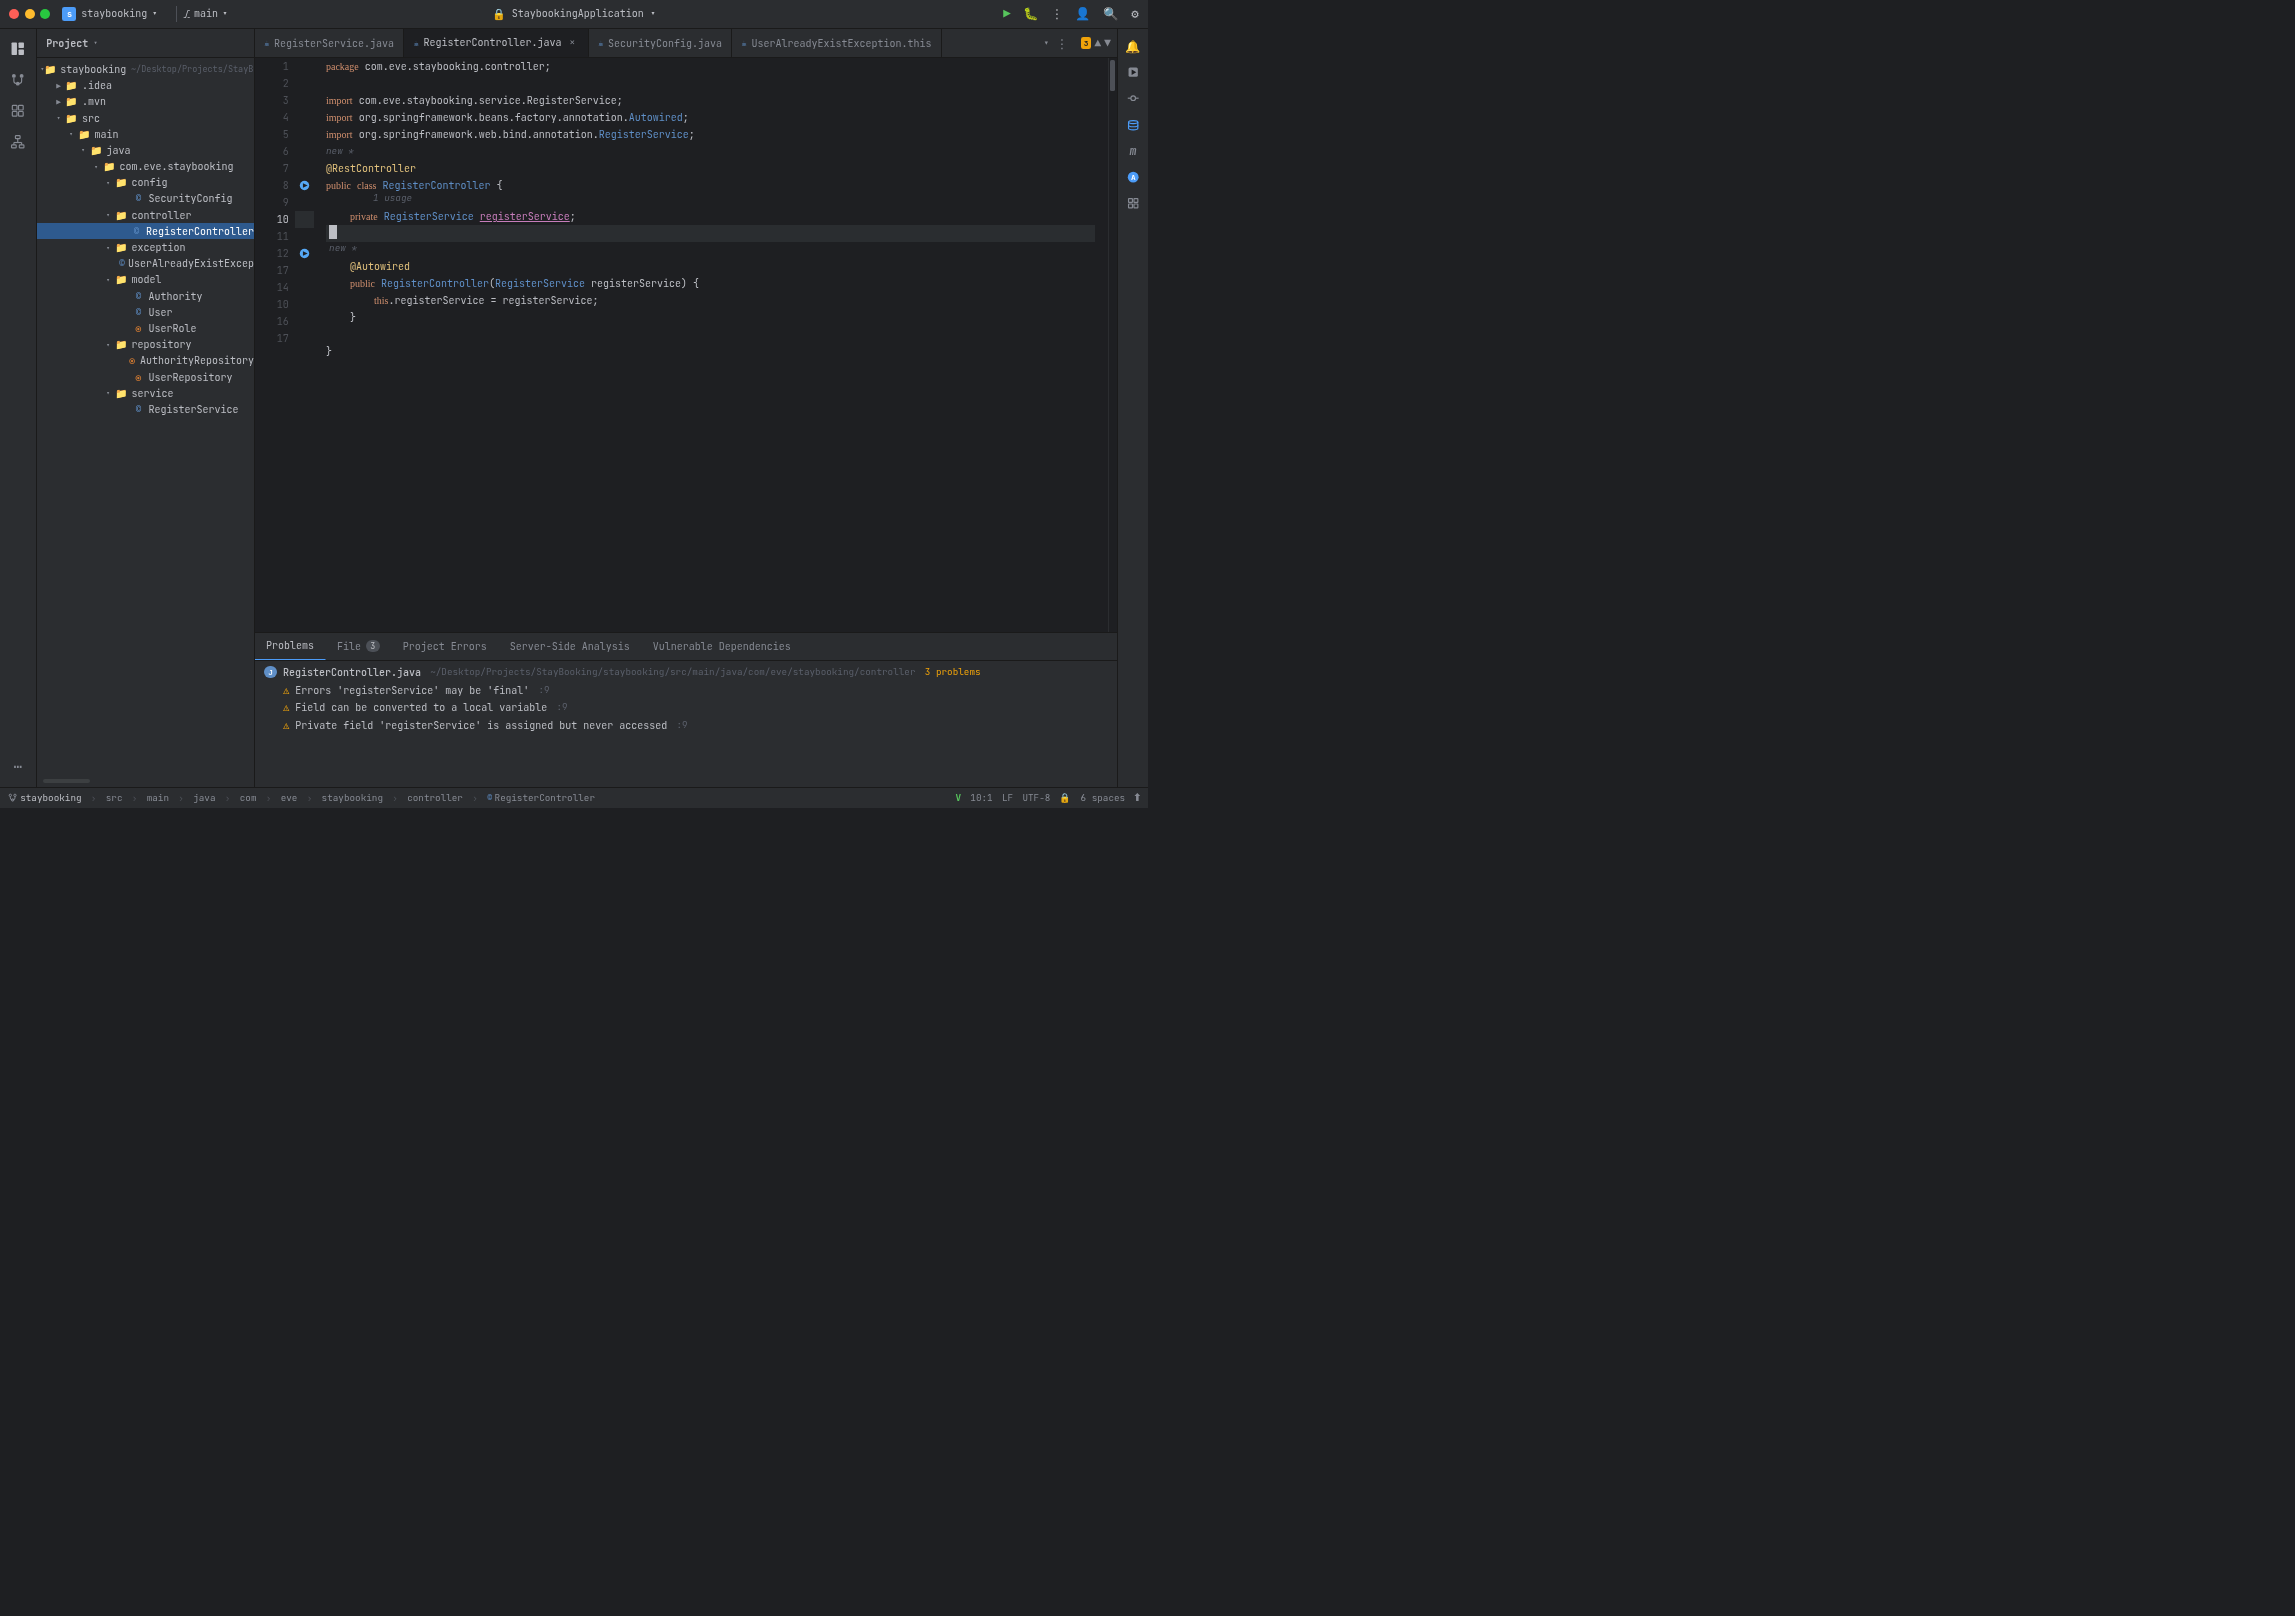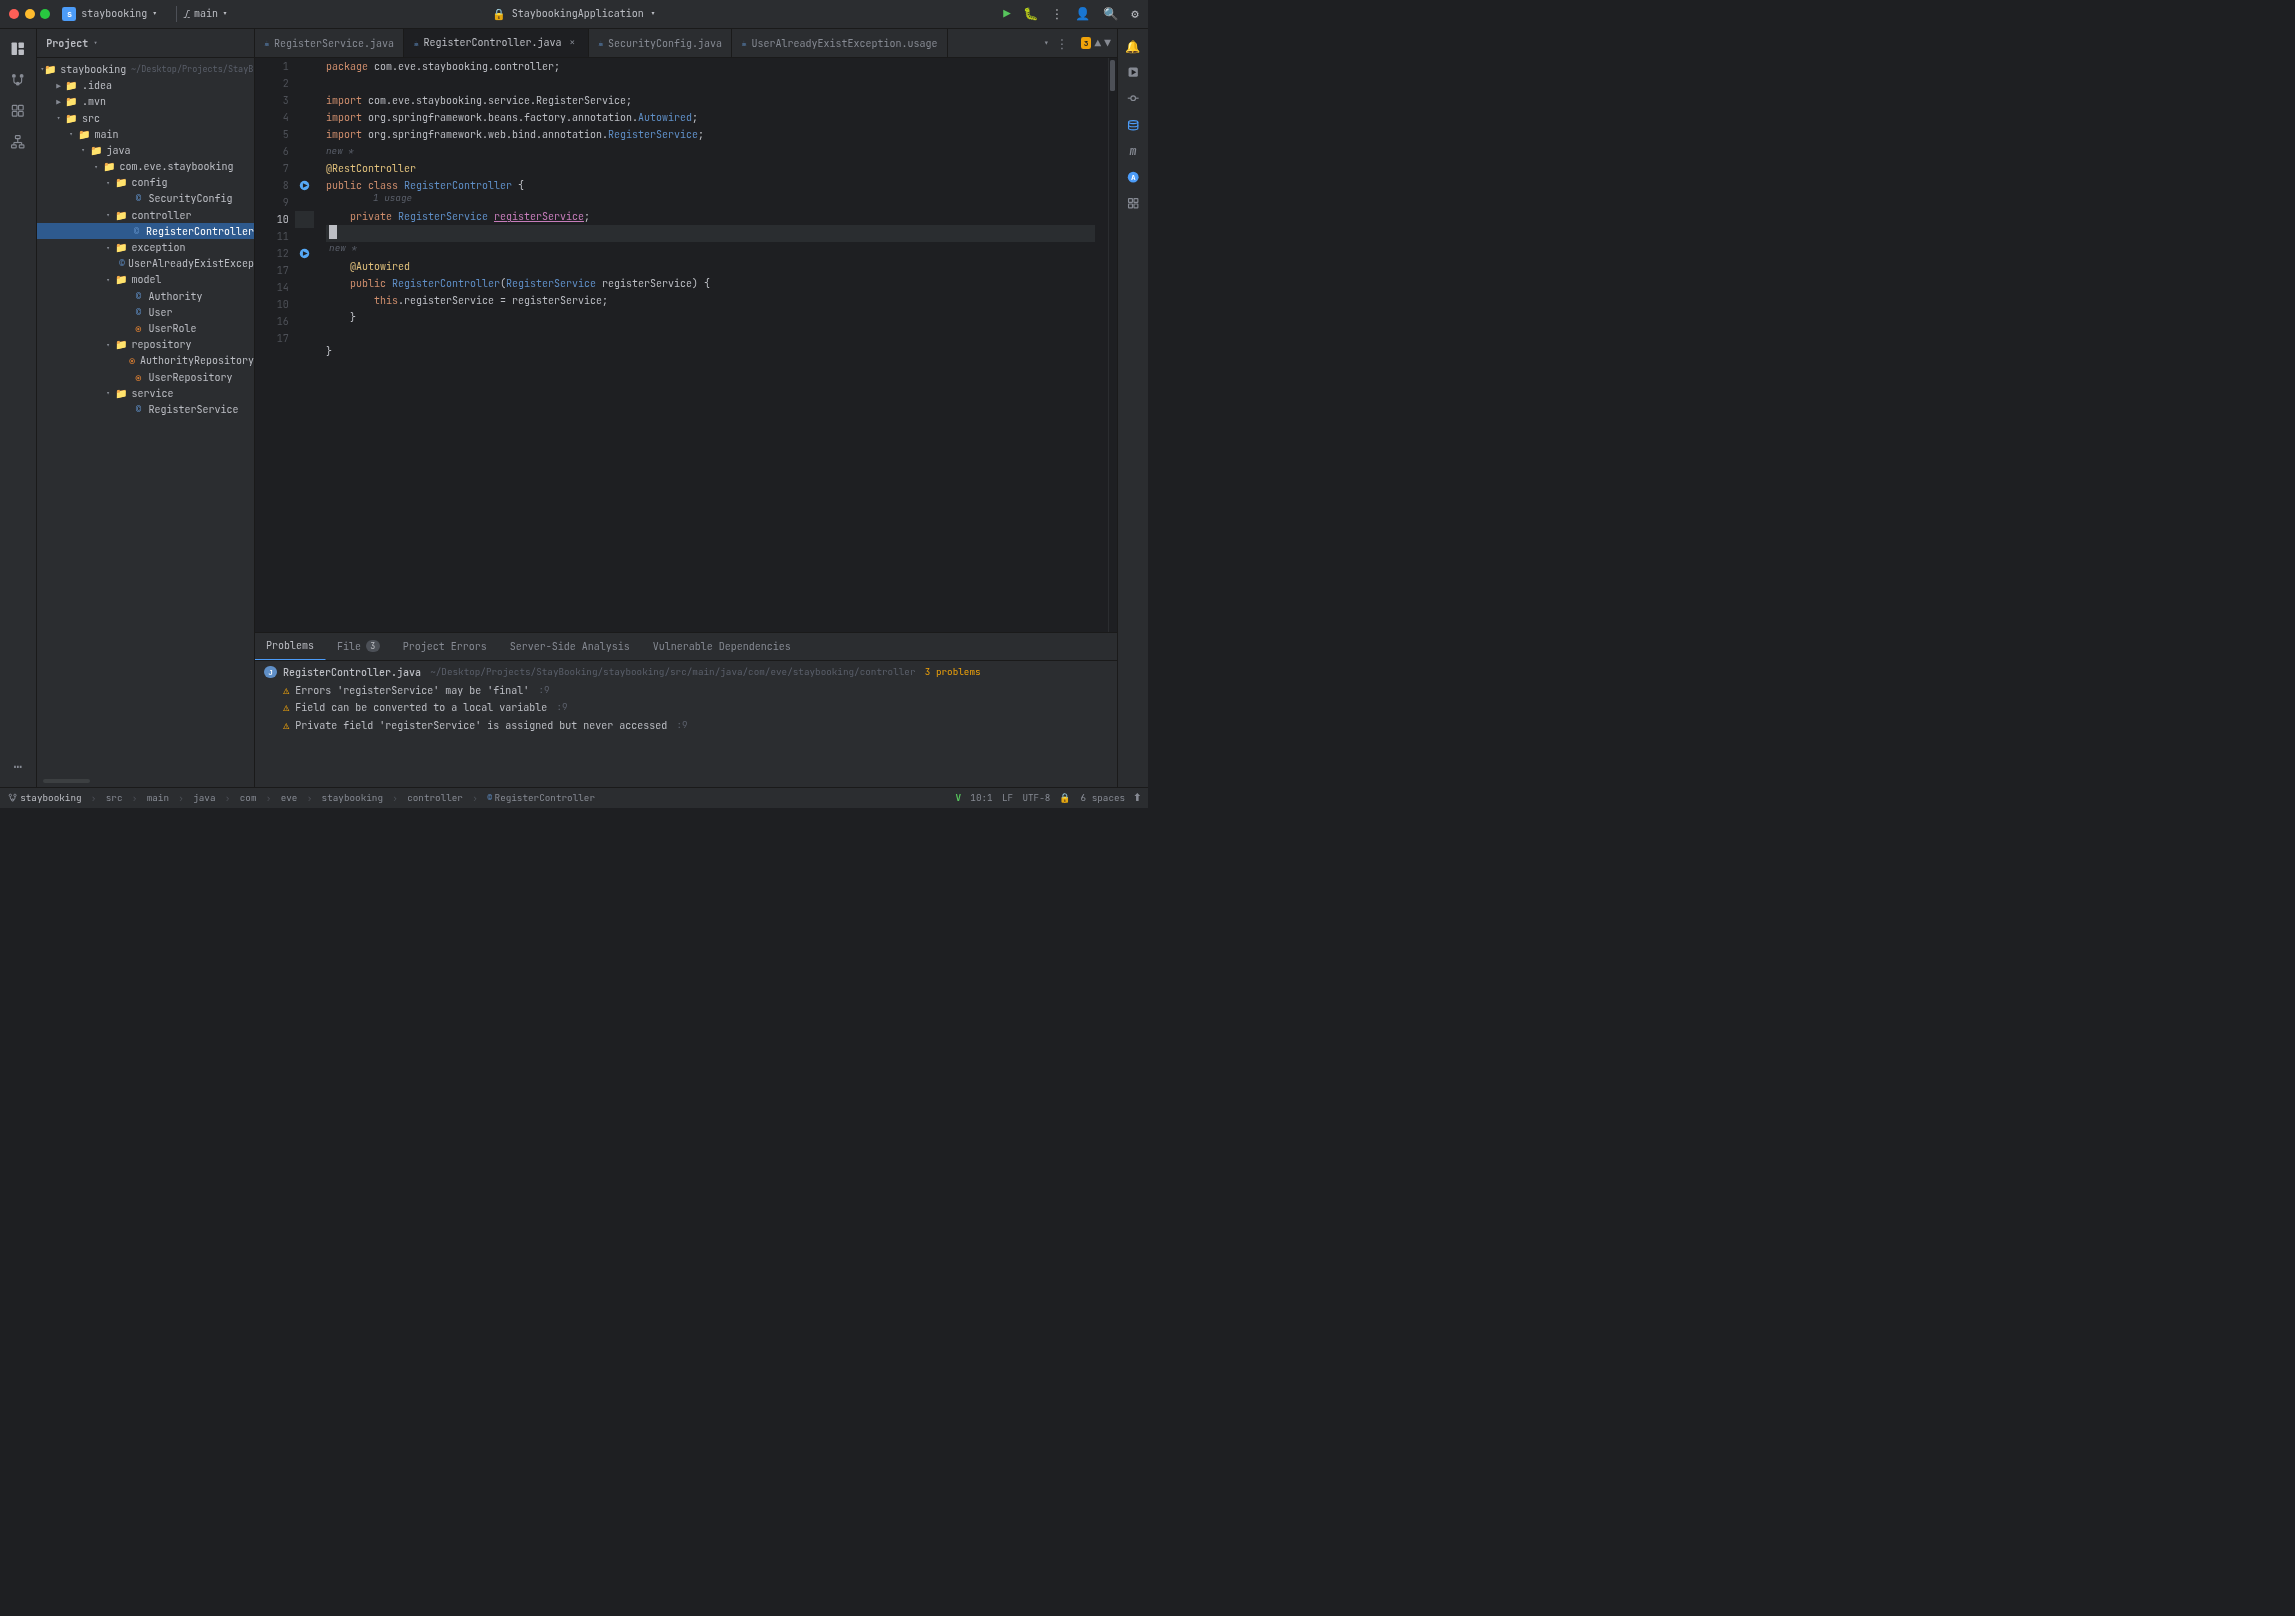--- a/index.html
+++ b/index.html
@@ -230,21 +230,21 @@
       display: flex;
       align-items: flex-start;
       min-height: 17px;
       white-space: pre;
     }
     .code-line.current-line {
       background: #2a2d30;
     }
 
     
-    .kw { color: #cf8e6d; }
+    .kw { color: #cf8e6d; font-family: Liberation Serif, serif; }
     .cls { color: #5f8fc7; }
     .ann { color: #e2c27d; }
 
     
     .gutter-area {
       width: 15.5px;
       background: #1e1f22;
       position: relative;
     }
 
@@ -630,21 +630,21 @@
           <span style="color:#5f8fc7;font-size:8.5px;">☕</span>
           <span>RegisterController.java</span>
           <span class="tab-close">✕</span>
         </div>
         <div class="tab">
           <span style="color:#5f8fc7;font-size:8.5px;">☕</span>
           <span>SecurityConfig.java</span>
         </div>
         <div class="tab">
           <span style="color:#5f8fc7;font-size:8.5px;">☕</span>
-          <span>UserAlreadyExistException.usage</span>
+          <span>UserAlreadyExistException.this</span>
         </div>
         <div class="tab-bar-actions">
           <span style="color:#868a93;cursor:pointer;font-size:11px;">▾</span>
           <span style="color:#868a93;cursor:pointer;font-size:12.4px;margin-left:3.1px;">⋮</span>
         </div>
 
         <div style="display:flex;align-items:center;padding:0 6.2px;gap:3.1px;">
           <span class="warning-badge">3</span>
           <span style="color:#868a93;font-size:11px;cursor:pointer;">▲</span>
           <span style="color:#868a93;font-size:11px;cursor:pointer;">▼</span>

